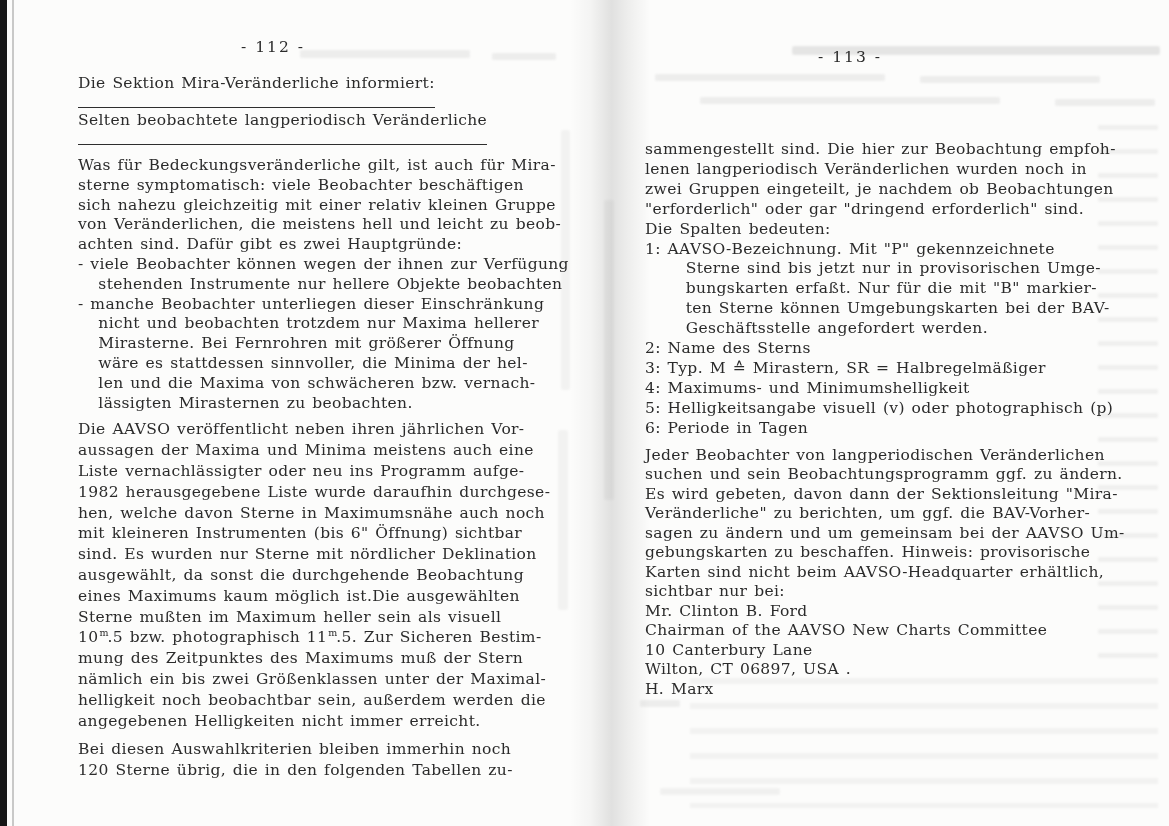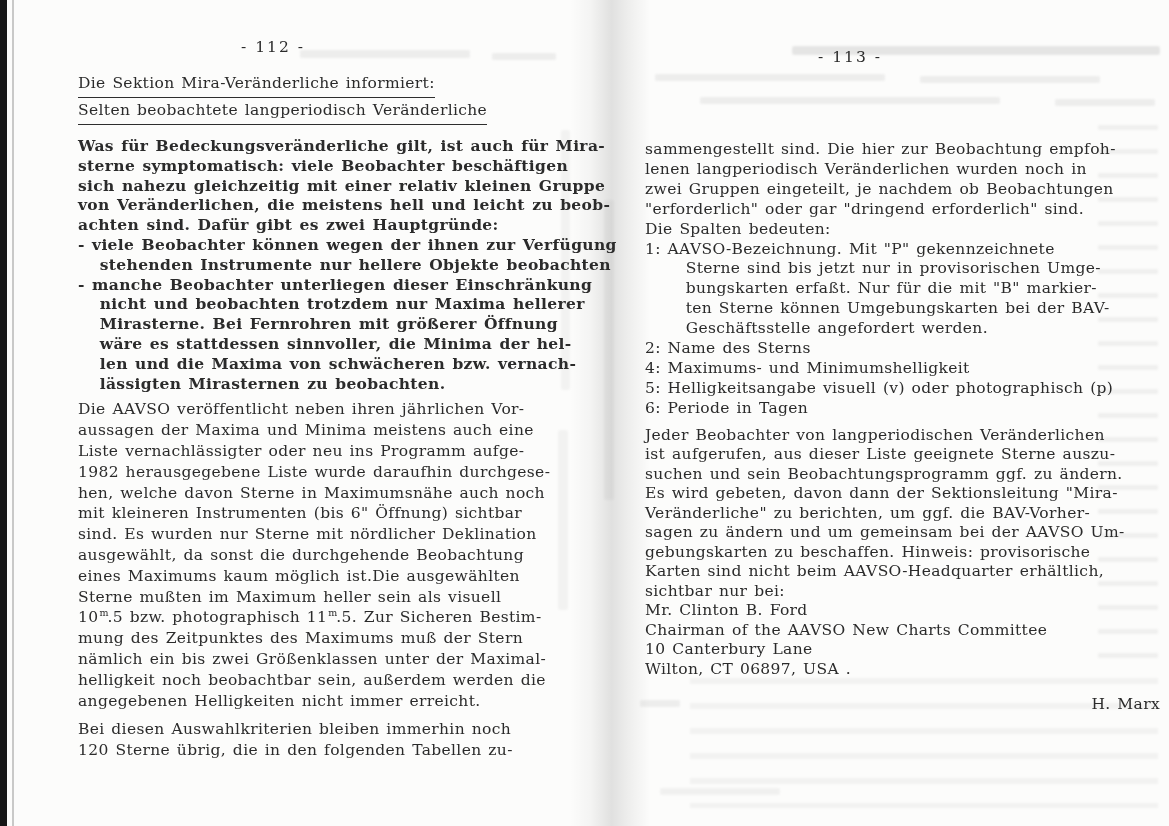--- a/index.html
+++ b/index.html
@@ -22,30 +22,30 @@
   .gcol{position:absolute;opacity:.12;filter:blur(1px);
         background:repeating-linear-gradient(to bottom,rgba(70,70,70,.55) 0 5px,transparent 5px 24px);}
   .grows{position:absolute;opacity:.10;filter:blur(1px);
         background:repeating-linear-gradient(to bottom,rgba(70,70,70,.5) 0 6px,transparent 6px 25px);}
   
   .page{position:absolute;font-size:15.5px;letter-spacing:.35px;word-spacing:1.5px;}
   .pagenum{position:absolute;font-size:15.5px;letter-spacing:2px;}
   .page-left{left:78px;top:72px;width:500px;}
   .page-right{left:645px;top:140px;width:515px;}
   .heading{line-height:23px;margin-bottom:10px;}
-  .u{display:inline-block;border-bottom:1.4px solid #2e2e2e;padding-bottom:2px;margin-bottom:1px;}
+  .u{display:inline-block;border-bottom:1.4px solid #2e2e2e;padding-bottom:12px;margin-bottom:1px;}
   .para div{white-space:pre;}
-  .p1{line-height:19.8px;font-weight:bold;}
+  .p1{line-height:19.8px;}
   .p2{line-height:20.8px;margin-top:6px;}
   .magline{line-height:20.8px;white-space:pre;}
   .p2b{line-height:20.8px;}
   .p3{line-height:20.8px;margin-top:8px;}
   .pr1{line-height:19.9px;}
   .pr2{line-height:19.5px;margin-top:7px;}
-  .sig{margin-top:16px;line-height:19.5px;text-align:right;}
+  .sig{margin-top:0;line-height:19.5px;}
   sup{font-size:9.5px;line-height:0;letter-spacing:0;margin:0 -1px 0 1px;}
 </style>
 </head>
 <body>
 
 <div>
 
   <div class="edge-black"></div>
   <div class="edge-line"></div>
   <div class="gutter"></div>
@@ -120,27 +120,27 @@
         <div>lenen langperiodisch Veränderlichen wurden noch in</div>
         <div>zwei Gruppen eingeteilt, je nachdem ob Beobachtungen</div>
         <div>"erforderlich" oder gar "dringend erforderlich" sind.</div>
         <div>Die Spalten bedeuten:</div>
         <div>1: AAVSO-Bezeichnung. Mit "P" gekennzeichnete</div>
         <div>      Sterne sind bis jetzt nur in provisorischen Umge-</div>
         <div>      bungskarten erfaßt. Nur für die mit "B" markier-</div>
         <div>      ten Sterne können Umgebungskarten bei der BAV-</div>
         <div>      Geschäftsstelle angefordert werden.</div>
         <div>2: Name des Sterns</div>
+        <div>3: Typ. M ≙ Mirastern, SR = Halbregelmäßiger</div>
         <div>4: Maximums- und Minimumshelligkeit</div>
         <div>5: Helligkeitsangabe visuell (v) oder photographisch (p)</div>
         <div>6: Periode in Tagen</div>
       </div>
     <div class="para pr2">
         <div>Jeder Beobachter von langperiodischen Veränderlichen</div>
-        <div>ist aufgerufen, aus dieser Liste geeignete Sterne auszu-</div>
         <div>suchen und sein Beobachtungsprogramm ggf. zu ändern.</div>
         <div>Es wird gebeten, davon dann der Sektionsleitung "Mira-</div>
         <div>Veränderliche" zu berichten, um ggf. die BAV-Vorher-</div>
         <div>sagen zu ändern und um gemeinsam bei der AAVSO Um-</div>
         <div>gebungskarten zu beschaffen. Hinweis: provisorische</div>
         <div>Karten sind nicht beim AAVSO-Headquarter erhältlich,</div>
         <div>sichtbar nur bei:</div>
         <div>Mr. Clinton B. Ford</div>
         <div>Chairman of the AAVSO New Charts Committee</div>
         <div>10 Canterbury Lane</div>

